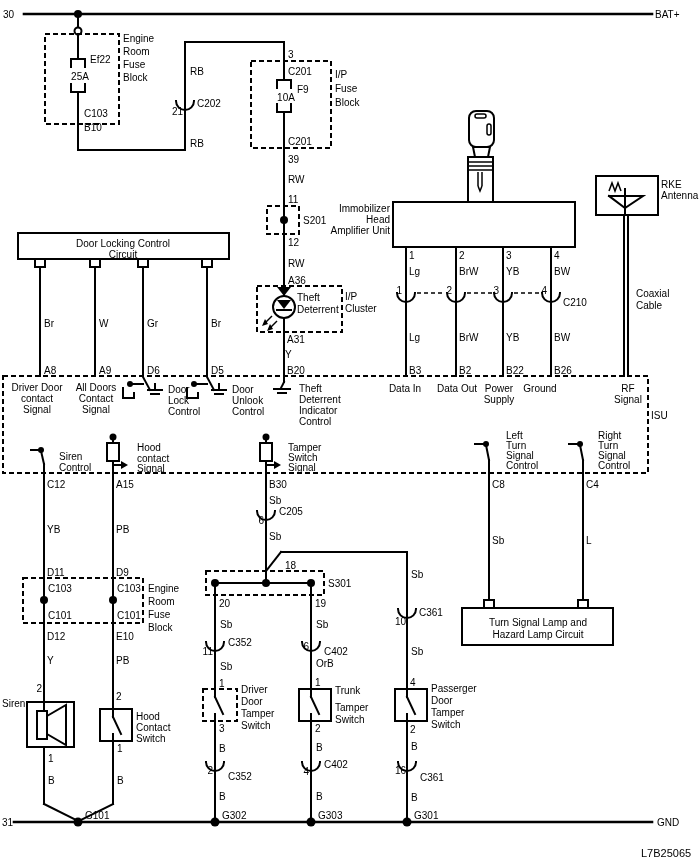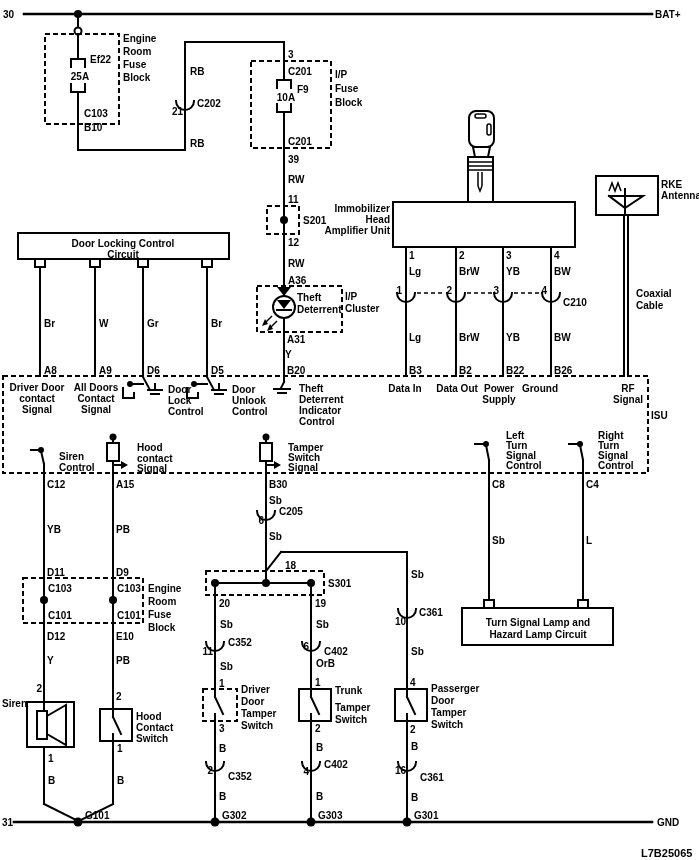--- a/index.html
+++ b/index.html
@@ -1,16 +1,16 @@
 <!DOCTYPE html>
 <html><head>
 <meta charset="utf-8">
 <style>
   html,body{margin:0;padding:0;background:#fff;}
-  .page{width:699px;height:860px;background:#fff;position:relative;overflow:hidden;font-weight:bold;}
+  .page{width:699px;height:860px;background:#fff;position:relative;overflow:hidden;}
   svg{display:block;}
   .w{stroke:#000;stroke-width:2;fill:none;stroke-linecap:square;}
   .w3{stroke:#000;stroke-width:2.6;fill:none;stroke-linecap:square;}
   .thin{stroke:#000;stroke-width:1.5;fill:none;}
   .d{stroke:#000;stroke-width:2;fill:none;stroke-dasharray:5 3;}
   .dt{stroke:#000;stroke-width:1.6;fill:none;stroke-dasharray:4 3;}
   .t{font-family:"Liberation Sans",sans-serif;font-size:10px;fill:#000;}
   .tc{font-family:"Liberation Sans",sans-serif;font-size:11px;fill:#000;}
   .tm{text-anchor:middle;}
   .te{text-anchor:end;}

